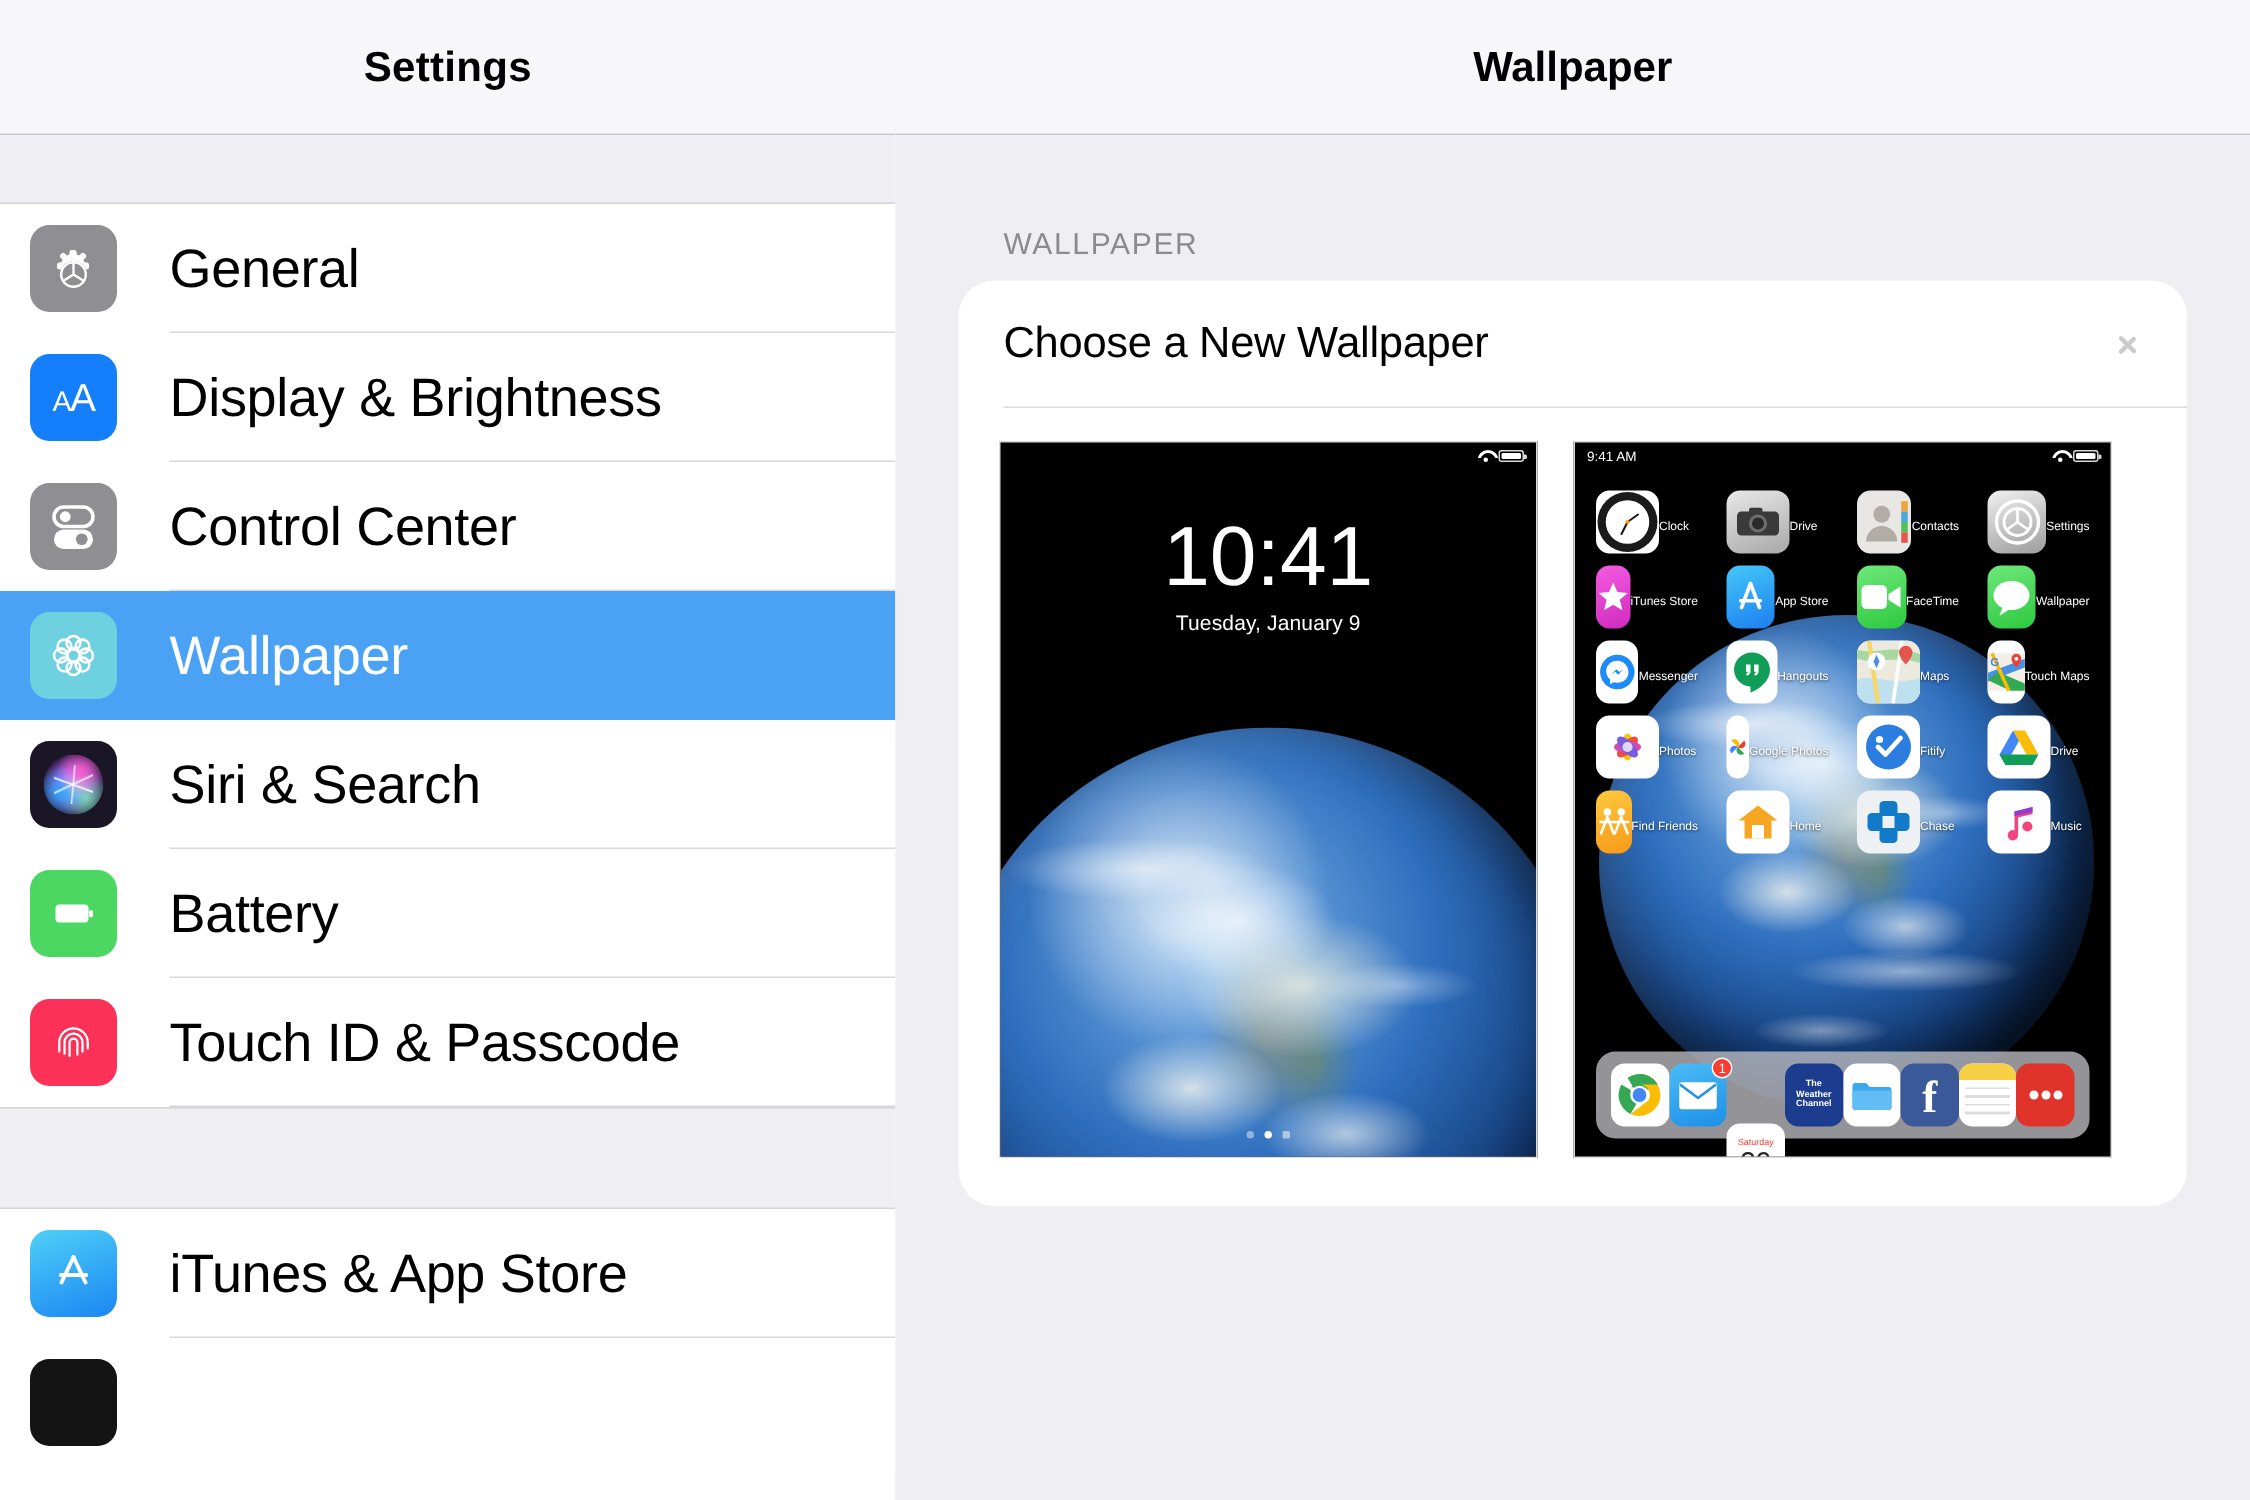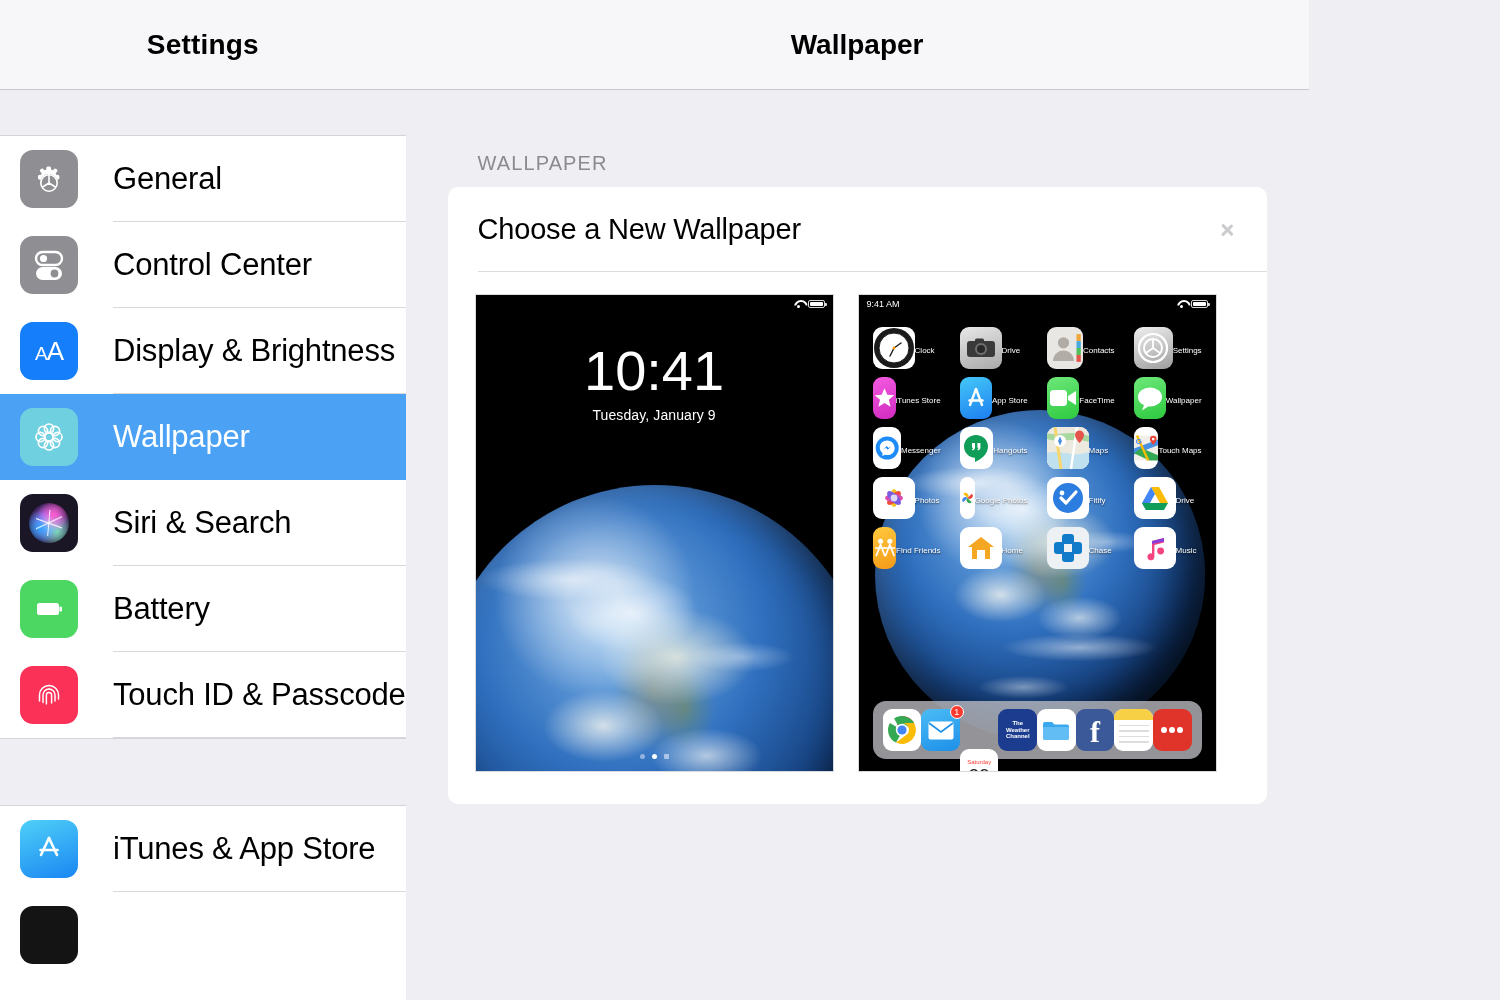--- a/index.html
+++ b/index.html
@@ -2,21 +2,21 @@
 <html><head>
 <meta charset="utf-8">
 <style>
   * { margin:0; padding:0; box-sizing:border-box; }
   html,body { width:1500px; height:1000px; overflow:hidden; }
   body {
     font-family:"Liberation Sans", sans-serif;
     background:#eeeef3;
     -webkit-font-smoothing:antialiased;
   }
-  .screen { position:relative; width:1216px; height:1000px; display:flex; }
+  .screen { position:relative; width:1500px; height:1000px; display:flex; }
 
   
   .sidebar { width:621px; height:1000px; position:relative; background:#ffffff; }
   .sb-header {
     height:90px; background:#f7f7f9;
     display:flex; align-items:center; justify-content:center;
     border-bottom:1px solid #c9c9cd;
   }
   .sb-header-title { font-size:28px; font-weight:bold; color:#000; letter-spacing:.2px; }
   .sb-scroll { height:910px; overflow:hidden; position:relative; }
@@ -32,21 +32,21 @@
   .sb-row.selected { background:#4ba2f5; }
   .sb-row .sep {
     position:absolute; left:113px; right:0; bottom:0; height:1px; background:#d8d8dc;
   }
   .sb-icon {
     width:58px; height:58px; border-radius:13px; flex:0 0 58px;
     display:flex; align-items:center; justify-content:center;
     position:relative; overflow:hidden;
   }
   .sb-label {
-    margin-left:35px; font-size:31px; color:#000; letter-spacing:-.2px; white-space:nowrap;
+    margin-left:35px; font-size:36px; color:#000; letter-spacing:-.2px; white-space:nowrap;
   }
   .sb-row.selected .sb-label { color:#fff; }
 
   
   .ic-general  { background:#8e8e93; }
   .ic-control  { background:#8e8e93; }
   .ic-display  { background:#147efb; }
   .ic-wall     { background:#4fc3d9; }
   .sb-row.selected .ic-wall { background:#6fd0e0; }
   .ic-siri     { background:#1a1625; }
@@ -83,21 +83,21 @@
     height:90px; background:#f7f7f9;
     display:flex; align-items:center; justify-content:center;
     border-bottom:1px solid #c9c9cd;
   }
   .dt-header-title { font-size:28px; font-weight:bold; color:#000; }
   .dt-body { padding:0 42px; }
   .section-label {
     margin:62px 0 12px 30px; font-size:20px; color:#8a8a8f; letter-spacing:1.1px;
   }
   .card {
-    background:#fff; border-radius:10px; overflow:hidden;
+    background:#fff; border-radius:24px; overflow:hidden;
     width:819px;
   }
   .card-row {
     height:84px; display:flex; align-items:center; justify-content:space-between;
     padding:0 30px; position:relative; cursor:default;
   }
   .card-row-label { font-size:29px; color:#000; letter-spacing:-.2px; }
   .chev { width:16px; height:28px; position:relative; opacity:.45; }
   .chev::before, .chev::after {
     content:""; position:absolute; left:1px; width:15px; height:3.2px;
@@ -224,37 +224,37 @@
               <circle cx="20" cy="24" r="9" fill="#8e8e93"></circle>
               <circle cx="20" cy="24" r="8.2" fill="none" stroke="#fff" stroke-width="1.6"></circle>
               <path d="M20 16.2 V24 M20 24 L26.4 28 M20 24 L13.6 28" stroke="#fff" stroke-width="1.6" fill="none" stroke-linecap="round"></path>
             </svg>
           </div>
           <div class="sb-label">General</div>
           <div class="sep"></div>
         </div>
 
         <div class="sb-row">
+          <div class="sb-icon ic-display">
+            <span class="aa-text"><span class="small">A</span>A</span>
+          </div>
+          <div class="sb-label">Display &amp; Brightness</div>
+          <div class="sep"></div>
+        </div>
+
+        <div class="sb-row">
           <div class="sb-icon ic-control">
             <svg class="cc-svg" width="40" height="40" viewBox="0 0 40 40">
               <rect x="7" y="7" width="26" height="13" rx="6.5" fill="none" stroke="#fff" stroke-width="2.4"></rect>
               <circle cx="14.5" cy="13.5" r="3.6" fill="#fff"></circle>
               <rect x="7" y="22" width="26" height="13" rx="6.5" fill="#fff"></rect>
               <circle cx="25.5" cy="28.5" r="3.9" fill="#8e8e93"></circle>
             </svg>
           </div>
           <div class="sb-label">Control Center</div>
-          <div class="sep"></div>
-        </div>
-
-        <div class="sb-row">
-          <div class="sb-icon ic-display">
-            <span class="aa-text"><span class="small">A</span>A</span>
-          </div>
-          <div class="sb-label">Display &amp; Brightness</div>
           <div class="sep"></div>
         </div>
 
         <div class="sb-row selected">
           <div class="sb-icon ic-wall">
             <svg class="wall-svg" width="40" height="40" viewBox="0 0 40 40">
               <g fill="none" stroke="#fff" stroke-width="1.7">
                 <circle cx="20" cy="20" r="4.6"></circle>
                 <circle cx="20" cy="11.6" r="4.6"></circle>
                 <circle cx="20" cy="28.4" r="4.6"></circle>

